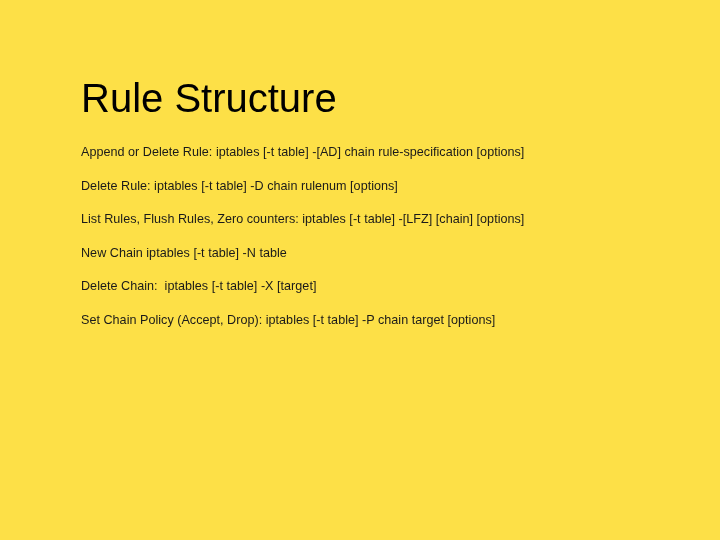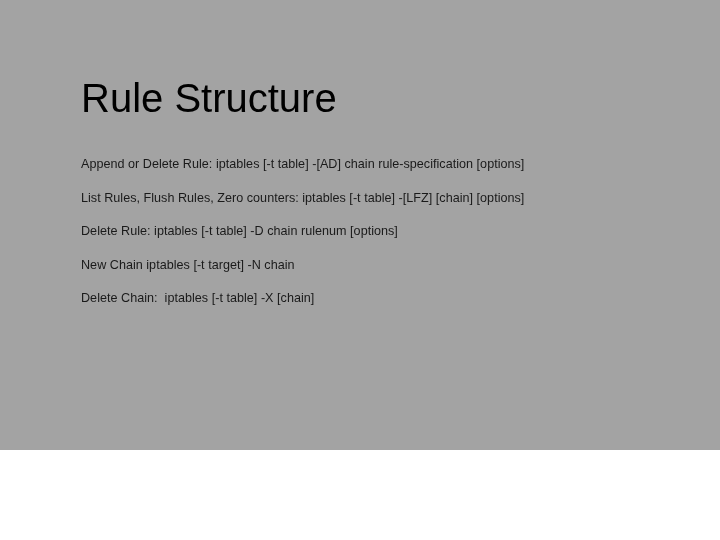--- a/index.html
+++ b/index.html
@@ -10,57 +10,58 @@
   body {
     width: 720px;
     height: 540px;
     background: #ffffff;
     font-family: "Liberation Sans", sans-serif;
     overflow: hidden;
   }
   .slide {
     position: relative;
     width: 720px;
-    height: 450px;
-    background: #a3a3a3;
+    height: 540px;
+    background: #fde047;
   }
   .slide-title {
     position: absolute;
     left: 81px;
     top: 75px;
     width: 580px;
     font-size: 40px;
     line-height: 46px;
     font-weight: 400;
     color: #000000;
     letter-spacing: 0px;
     white-space: nowrap;
   }
   .slide-body {
     position: absolute;
     left: 81px;
-    top: 148px;
+    top: 136px;
     width: 580px;
   }
   .body-line {
     font-size: 12.6px;
     line-height: 33.5px;
     color: #1a1a1a;
     white-space: pre;
     letter-spacing: 0.02px;
   }
 </style>
 </head>
 <body>
 
 <div class="slide">
 
   <div class="slide-title">Rule Structure</div>
 
   <div class="slide-body">
     <div class="body-line">Append or Delete Rule: iptables [-t table] -[AD] chain rule-specification [options]</div>
+    <div class="body-line">Delete Rule: iptables [-t table] -D chain rulenum [options]</div>
     <div class="body-line">List Rules, Flush Rules, Zero counters: iptables [-t table] -[LFZ] [chain] [options]</div>
-    <div class="body-line">Delete Rule: iptables [-t table] -D chain rulenum [options]</div>
-    <div class="body-line">New Chain iptables [-t target] -N chain</div>
-    <div class="body-line">Delete Chain:  iptables [-t table] -X [chain]</div>
+    <div class="body-line">New Chain iptables [-t table] -N table</div>
+    <div class="body-line">Delete Chain:  iptables [-t table] -X [target]</div>
+    <div class="body-line">Set Chain Policy (Accept, Drop): iptables [-t table] -P chain target [options]</div>
   </div>
 
 </div>
 
 </body></html>

